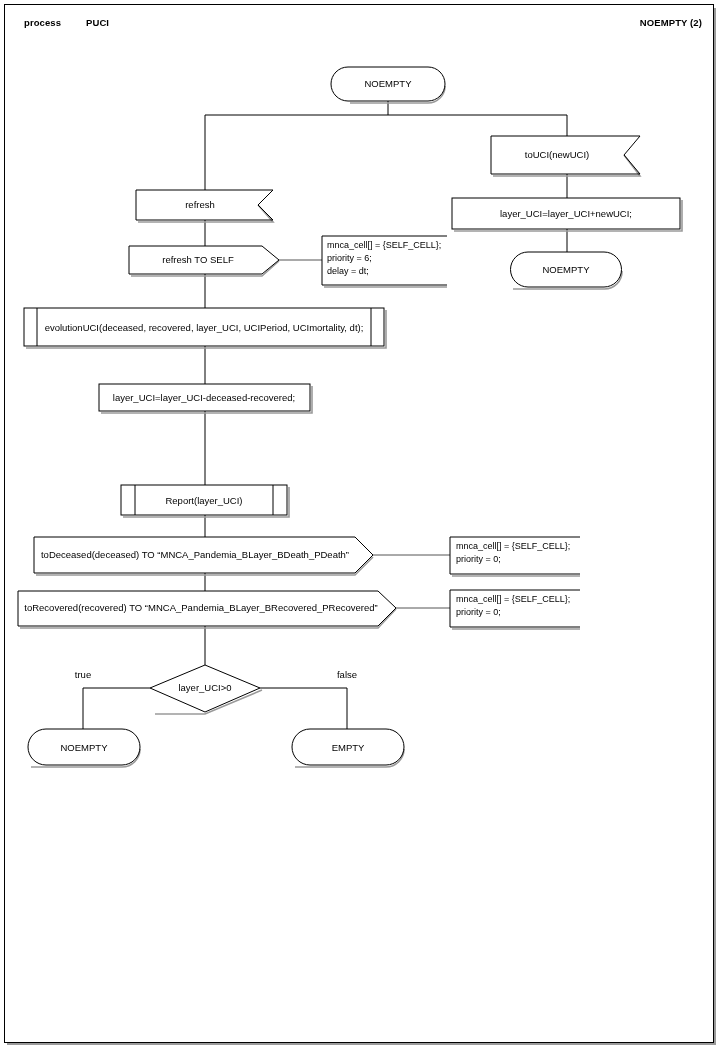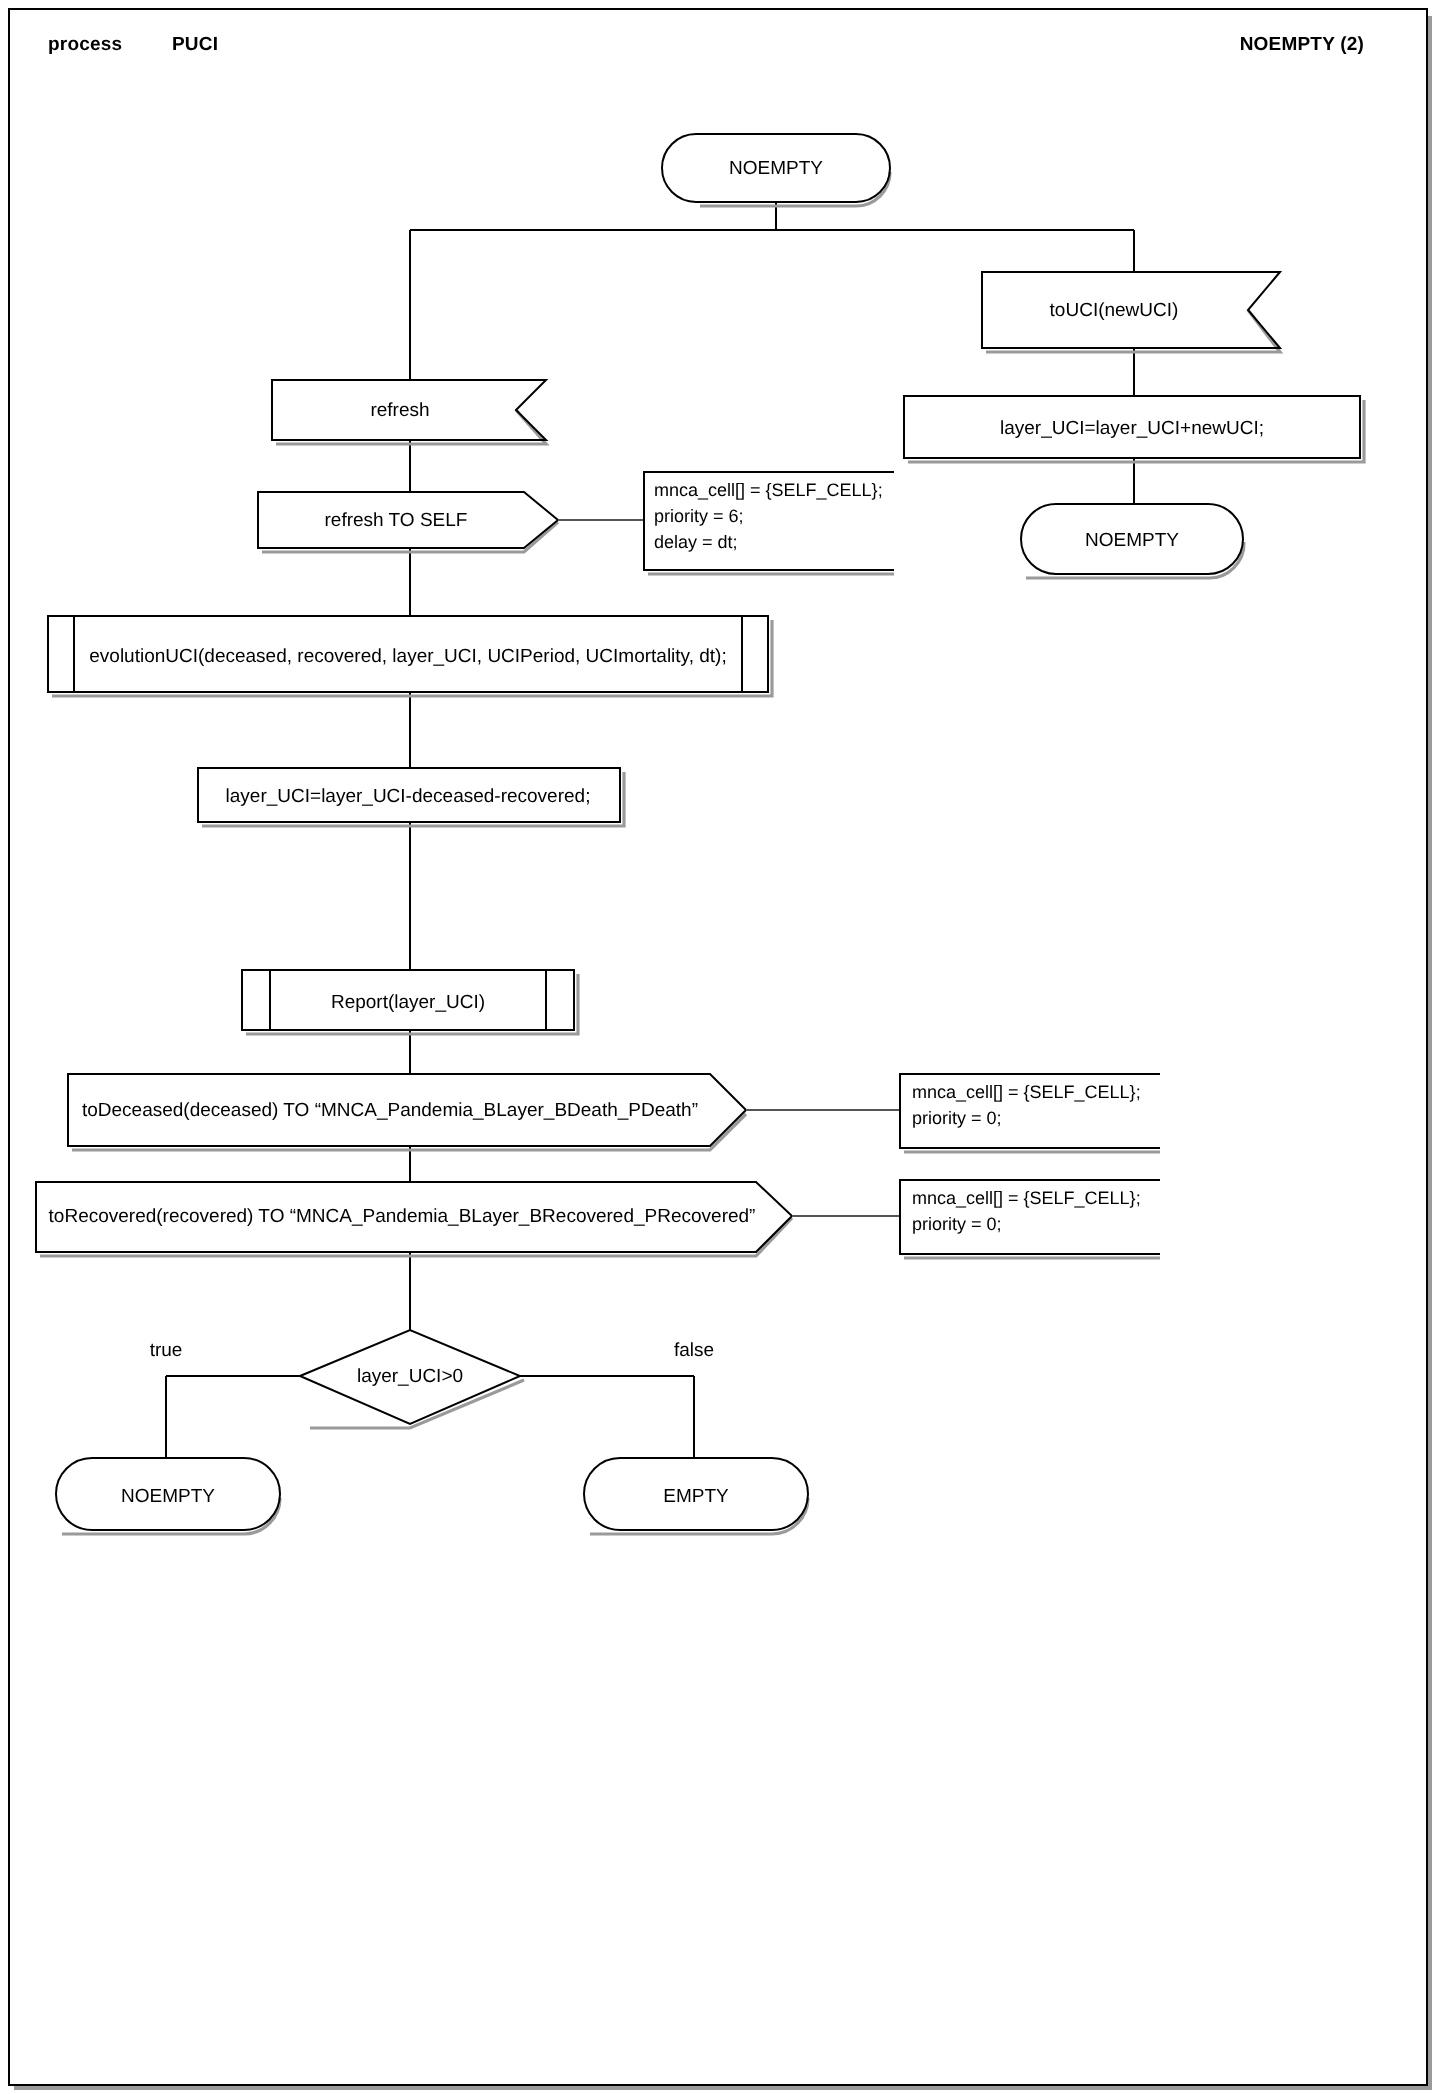--- a/index.html
+++ b/index.html
@@ -23,21 +23,21 @@
   }
   .hdr {
     position: absolute;
     font-size: 9.5px;
     letter-spacing: 0.1px;
     white-space: nowrap;
     font-weight: bold;
   }
   #hdr-kind { left: 24px; top: 17px; font-weight: bold; }
   #hdr-name { left: 86px; top: 17px; }
-  #hdr-page { right: 36px; top: 17px; text-align: right; }
+  #hdr-page { right: 16px; top: 17px; text-align: right; }
 
   svg { position: absolute; left: 0; top: 0; }
   svg text {
     font-family: "Liberation Sans", sans-serif;
     fill: #000000;
   }
   .sym-fill { fill: #ffffff; }
   .sym-line { stroke: #000000; stroke-width: 1; fill: none; }
   .shadow { fill: none; stroke: #9a9a9a; stroke-width: 1.6; }
   .flow { stroke: #000000; stroke-width: 1; fill: none; }

